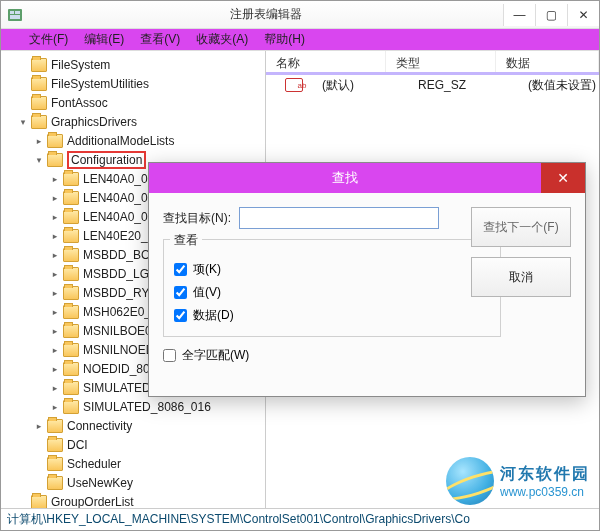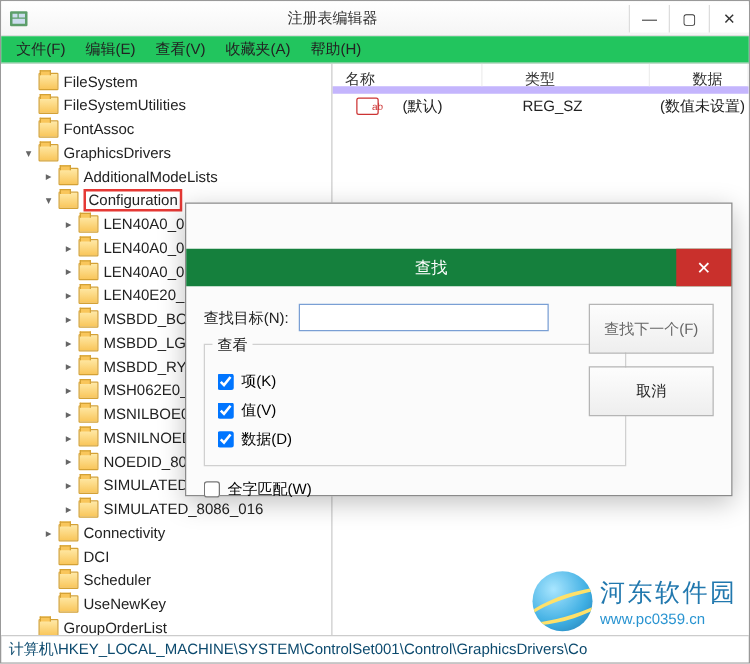--- a/index.html
+++ b/index.html
@@ -7,66 +7,66 @@
 
 .window { width: 600px; height: 531px; border: 1px solid #999; display: flex; flex-direction: column; background: #fff; }
 
 .titlebar { height: 28px; background: linear-gradient(#fff, #f5f5f5); display: flex; align-items: center; border-bottom: 1px solid #ddd; }
 .titlebar .icon { width: 16px; height: 16px; margin: 0 6px; }
 .titlebar .title { flex: 1; text-align: center; font-size: 12px; color: #333; }
 .winbtns { display: flex; }
 .winbtn { width: 32px; height: 22px; display: flex; align-items: center; justify-content: center; font-family: Arial; font-size: 12px; color: #333; background: #fff; border-left: 1px solid #ddd; }
 .winbtn.close { background: #fff; }
 
-.menubar { height: 22px; display: flex; align-items: flex-end; padding: 0 4px; border-bottom: 1px solid #ddd; background: #22c55e; }
+.menubar { height: 22px; display: flex; align-items: flex-end; padding: 0 20px; border-bottom: 1px solid #ddd; background: #d946ef; }
 .menuitem { padding: 2px 8px; color: #222; cursor: default; }
 
 .content { flex: 1; display: flex; overflow: hidden; }
 
 .treepane { width: 265px; border-right: 1px solid #ccc; overflow: auto; background: #fff; position: relative; }
 .tree { padding: 4px 0; }
 .treenode { display: flex; align-items: center; height: 19px; white-space: nowrap; }
 .exp { width: 12px; height: 12px; display: inline-flex; align-items: center; justify-content: center; color: #666; font-size: 9px; margin-right: 2px; }
 .fld { width: 16px; height: 14px; background: linear-gradient(#ffe9a6, #f9c65b); border: 1px solid #d4a134; border-radius: 1px; margin-right: 4px; position: relative; }
 .fld::before { content: ""; position: absolute; top: -3px; left: 0; width: 7px; height: 3px; background: #f9c65b; border: 1px solid #d4a134; border-bottom: none; }
 .lbl { color: #222; }
 .highlight { border: 2px solid #e53935; padding: 0 2px; }
 
 .listpane { flex: 1; background: #fff; display: flex; flex-direction: column; }
-.listhdr { display: flex; height: 24px; border-bottom: 6px solid #c4b5fd; gap: 24px; }
+.listhdr { display: flex; height: 24px; border-bottom: 3px solid #c4b5fd; }
 .listhdr .col { padding: 4px 10px; border-right: 1px solid #eee; color: #333; }
 .listrow { display: flex; align-items: center; height: 20px; }
 .listrow .ic { width: 16px; height: 14px; margin: 0 19px; background: #fff; border: 1px solid #c33; border-radius: 2px; display: flex; align-items: center; justify-content: center; font-size: 8px; color: #c33; font-weight: normal; padding-left: 16px; }
 .listrow .cell { color: #222; }
 
 .statusbar { height: 22px; border-top: 1px solid #ccc; display: flex; align-items: center; padding: 0 6px; color: #0c4a6e; font-size: 12px; overflow: hidden; white-space: nowrap; }
 
 
 .finddlg { position: absolute; left: 148px; top: 162px; width: 438px; height: 235px; background: #fbfbfb; border: 1px solid #8a8a8a; box-shadow: 0 5px 20px rgba(0,0,0,0.25); }
-.finddlg .dlgtitle { height: 30px; background: #15803d; color: #fff; display: flex; align-items: center; margin-top: 36px; }
+.finddlg .dlgtitle { height: 30px; background: #d946ef; color: #fff; display: flex; align-items: center; }
 .finddlg .dlgtitle .t { flex: 1; text-align: center; font-size: 13px; }
 .finddlg .dlgclose { width: 44px; height: 30px; background: #c9302c; color: #fff; display: flex; align-items: center; justify-content: center; font-size: 14px; font-family: Arial; }
 .dlgbody { padding: 14px 14px; position: relative; height: calc(100% - 30px); }
 .row { display: flex; align-items: center; margin-bottom: 10px; }
 .row label { width: 76px; color: #222; }
 .txt { flex: 1; max-width: 200px; height: 22px; border: 1px solid #7a9fd4; padding: 0 4px; background: #fff; }
 .grp { border: 1px solid #d0d0d0; padding: 10px 10px 6px 10px; margin-top: 4px; width: 338px; }
 .grp .legend { position: relative; top: -18px; left: -4px; background: #fbfbfb; padding: 0 4px; display: inline-block; color: #222; }
 .grp .inner { margin-top: -12px; }
 .chk { display: flex; align-items: center; margin: 6px 0; }
 .chk input { margin-right: 6px; }
 .btncol { position: absolute; right: 14px; top: 14px; display: flex; flex-direction: column; gap: 10px; }
 .btn { width: 100px; height: 40px; background: linear-gradient(#fdfdfd,#eee); border: 1px solid #b5b5b5; color: #666; display: flex; align-items: center; justify-content: center; cursor: default; }
 .btn.enabled { color: #222; }
 
 .watermark { position: absolute; right: 10px; bottom: 26px; display: flex; align-items: center; opacity: 0.9; }
 .watermark .globe { width: 48px; height: 48px; border-radius: 50%; background: radial-gradient(circle at 35% 30%, #9fe3ff, #2aa6e0 60%, #0a6aa6); margin-right: 6px; position: relative; overflow: hidden; }
 .watermark .globe::after { content:""; position:absolute; left:-8px; top:18px; width:70px; height:14px; border:3px solid #ffde59; border-radius:50%; transform: rotate(-18deg); }
 .watermark .txtw { color: #0a6aa6; }
-.watermark .txtw .big { font-size: 20px; font-weight: normal; letter-spacing: 2px; }
+.watermark .txtw .big { font-size: 16px; font-weight: bold; letter-spacing: 2px; }
 .watermark .txtw .sm { font-size: 12px; color: #1188cc; }
 </style>
 </head>
 <body>
 
 <div class="window">
 
   <div class="titlebar">
     <span class="icon">
       <svg width="16" height="16">

